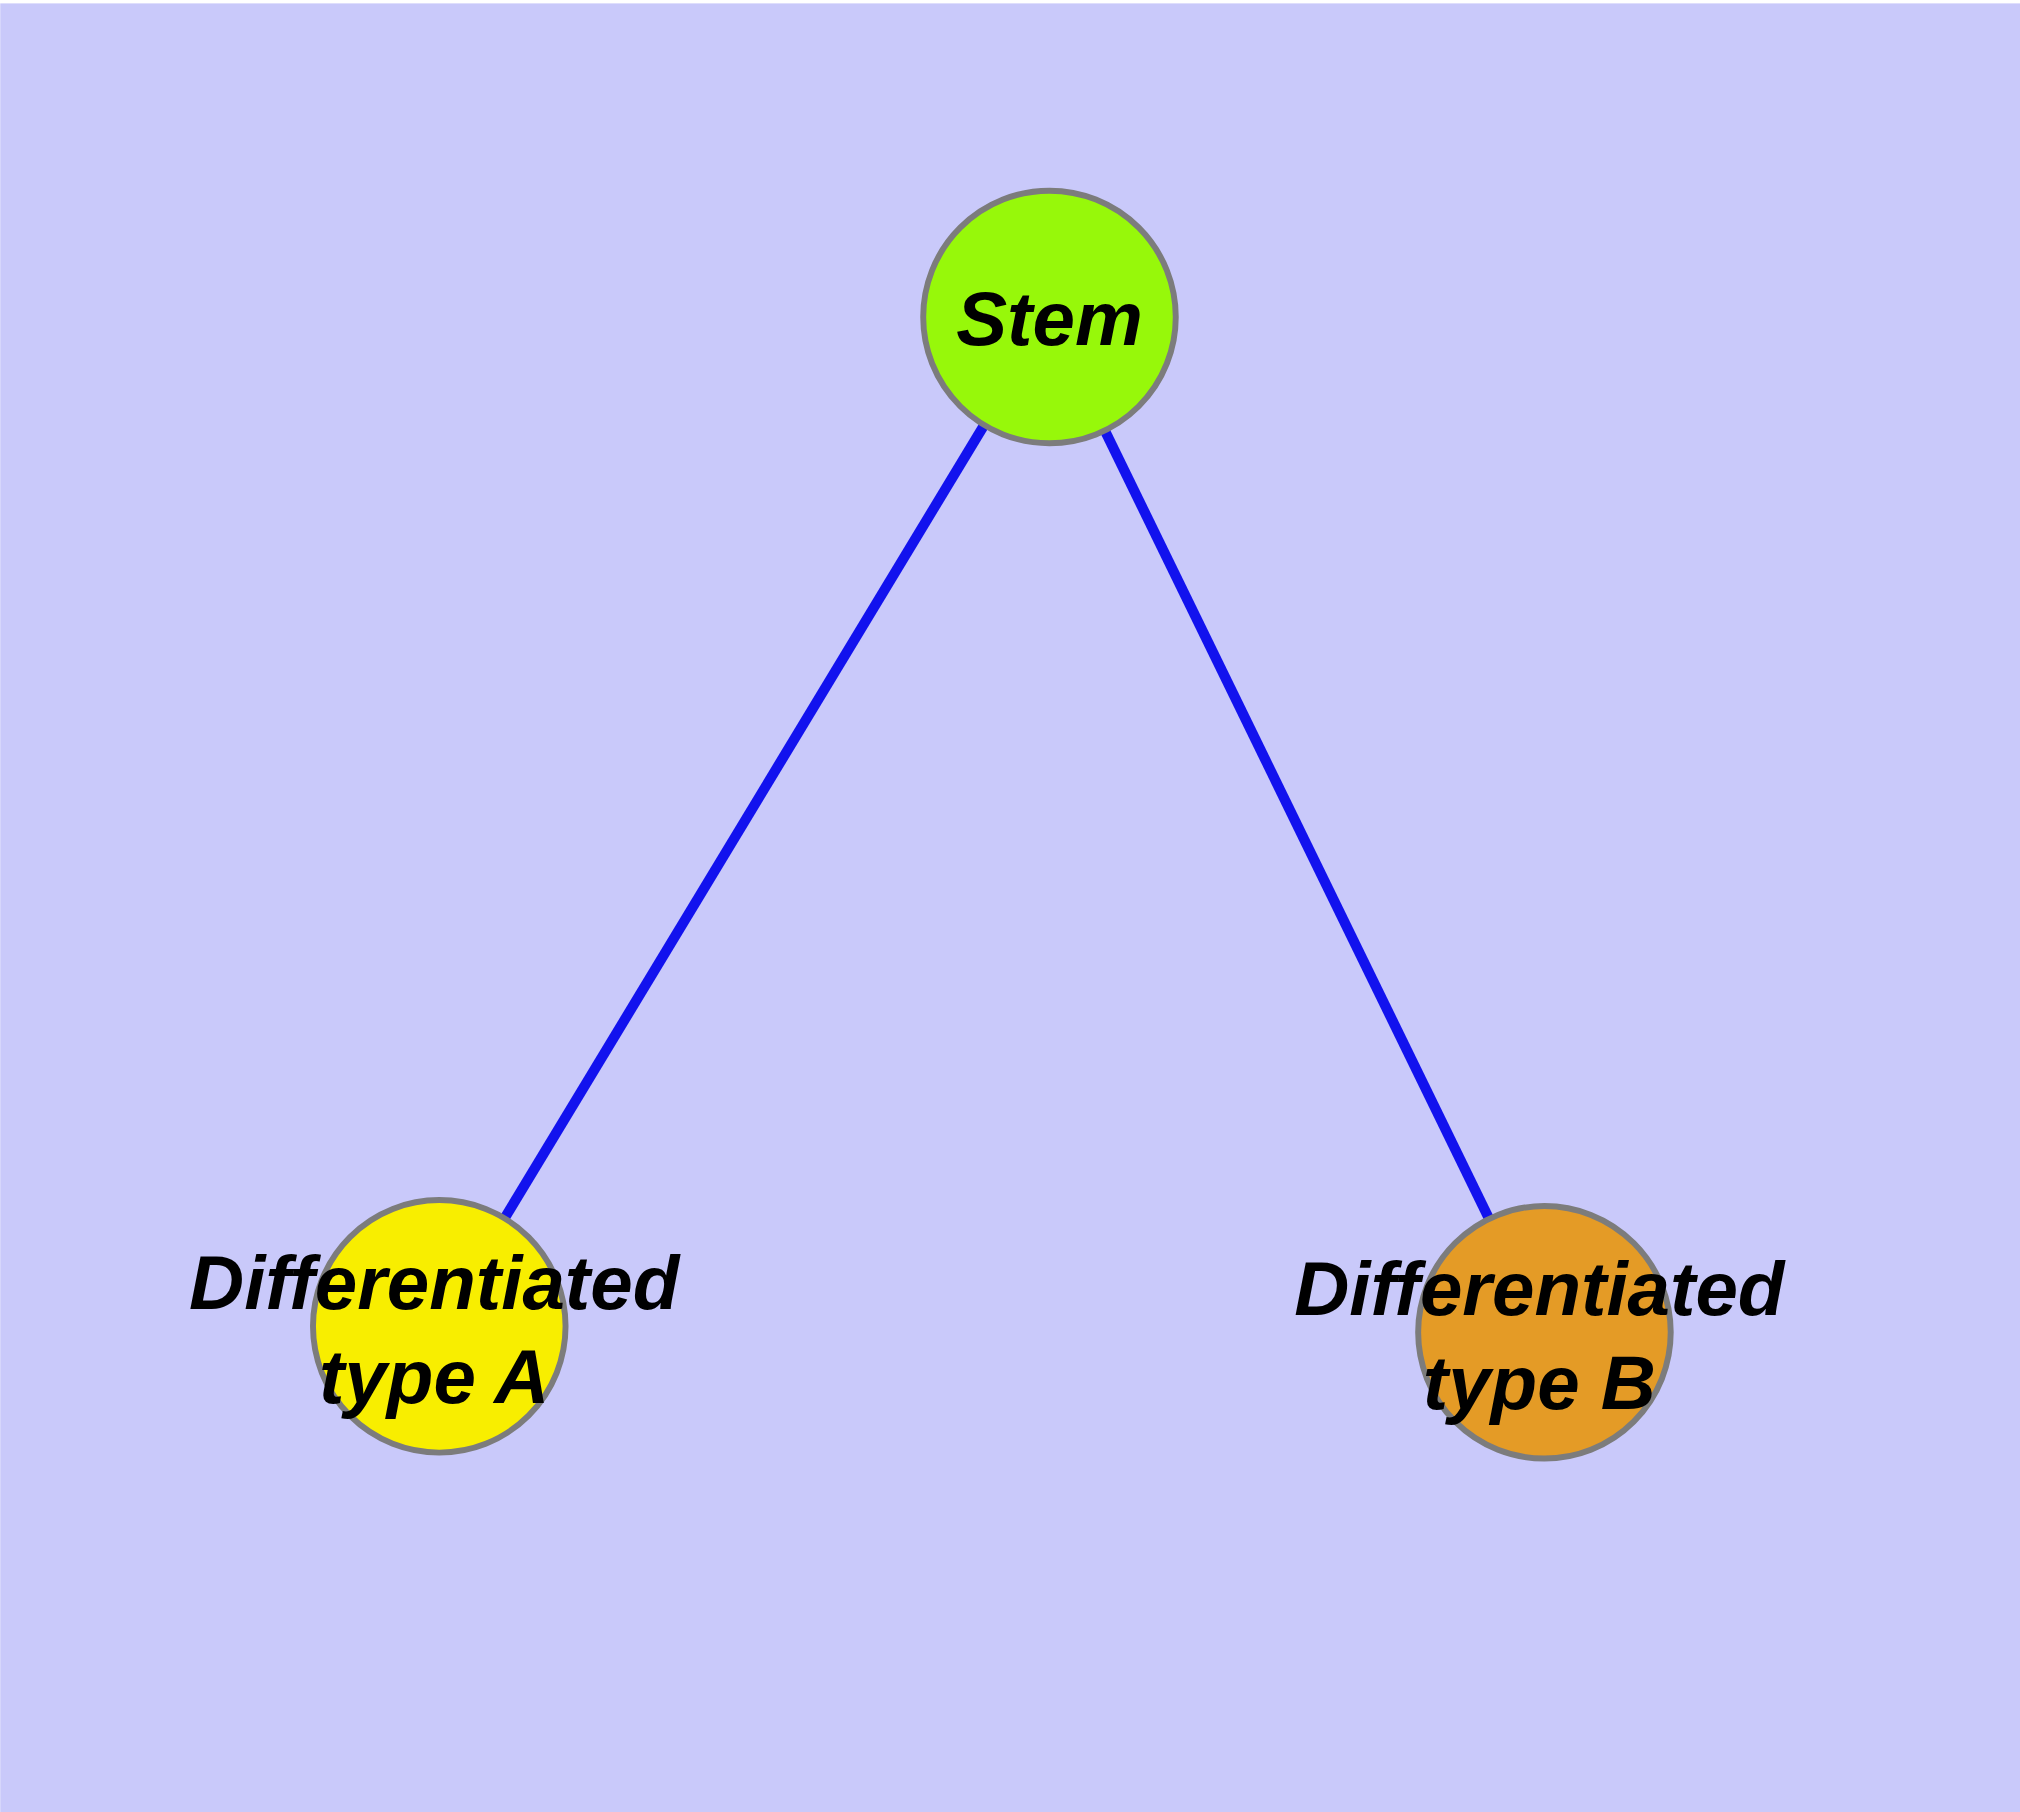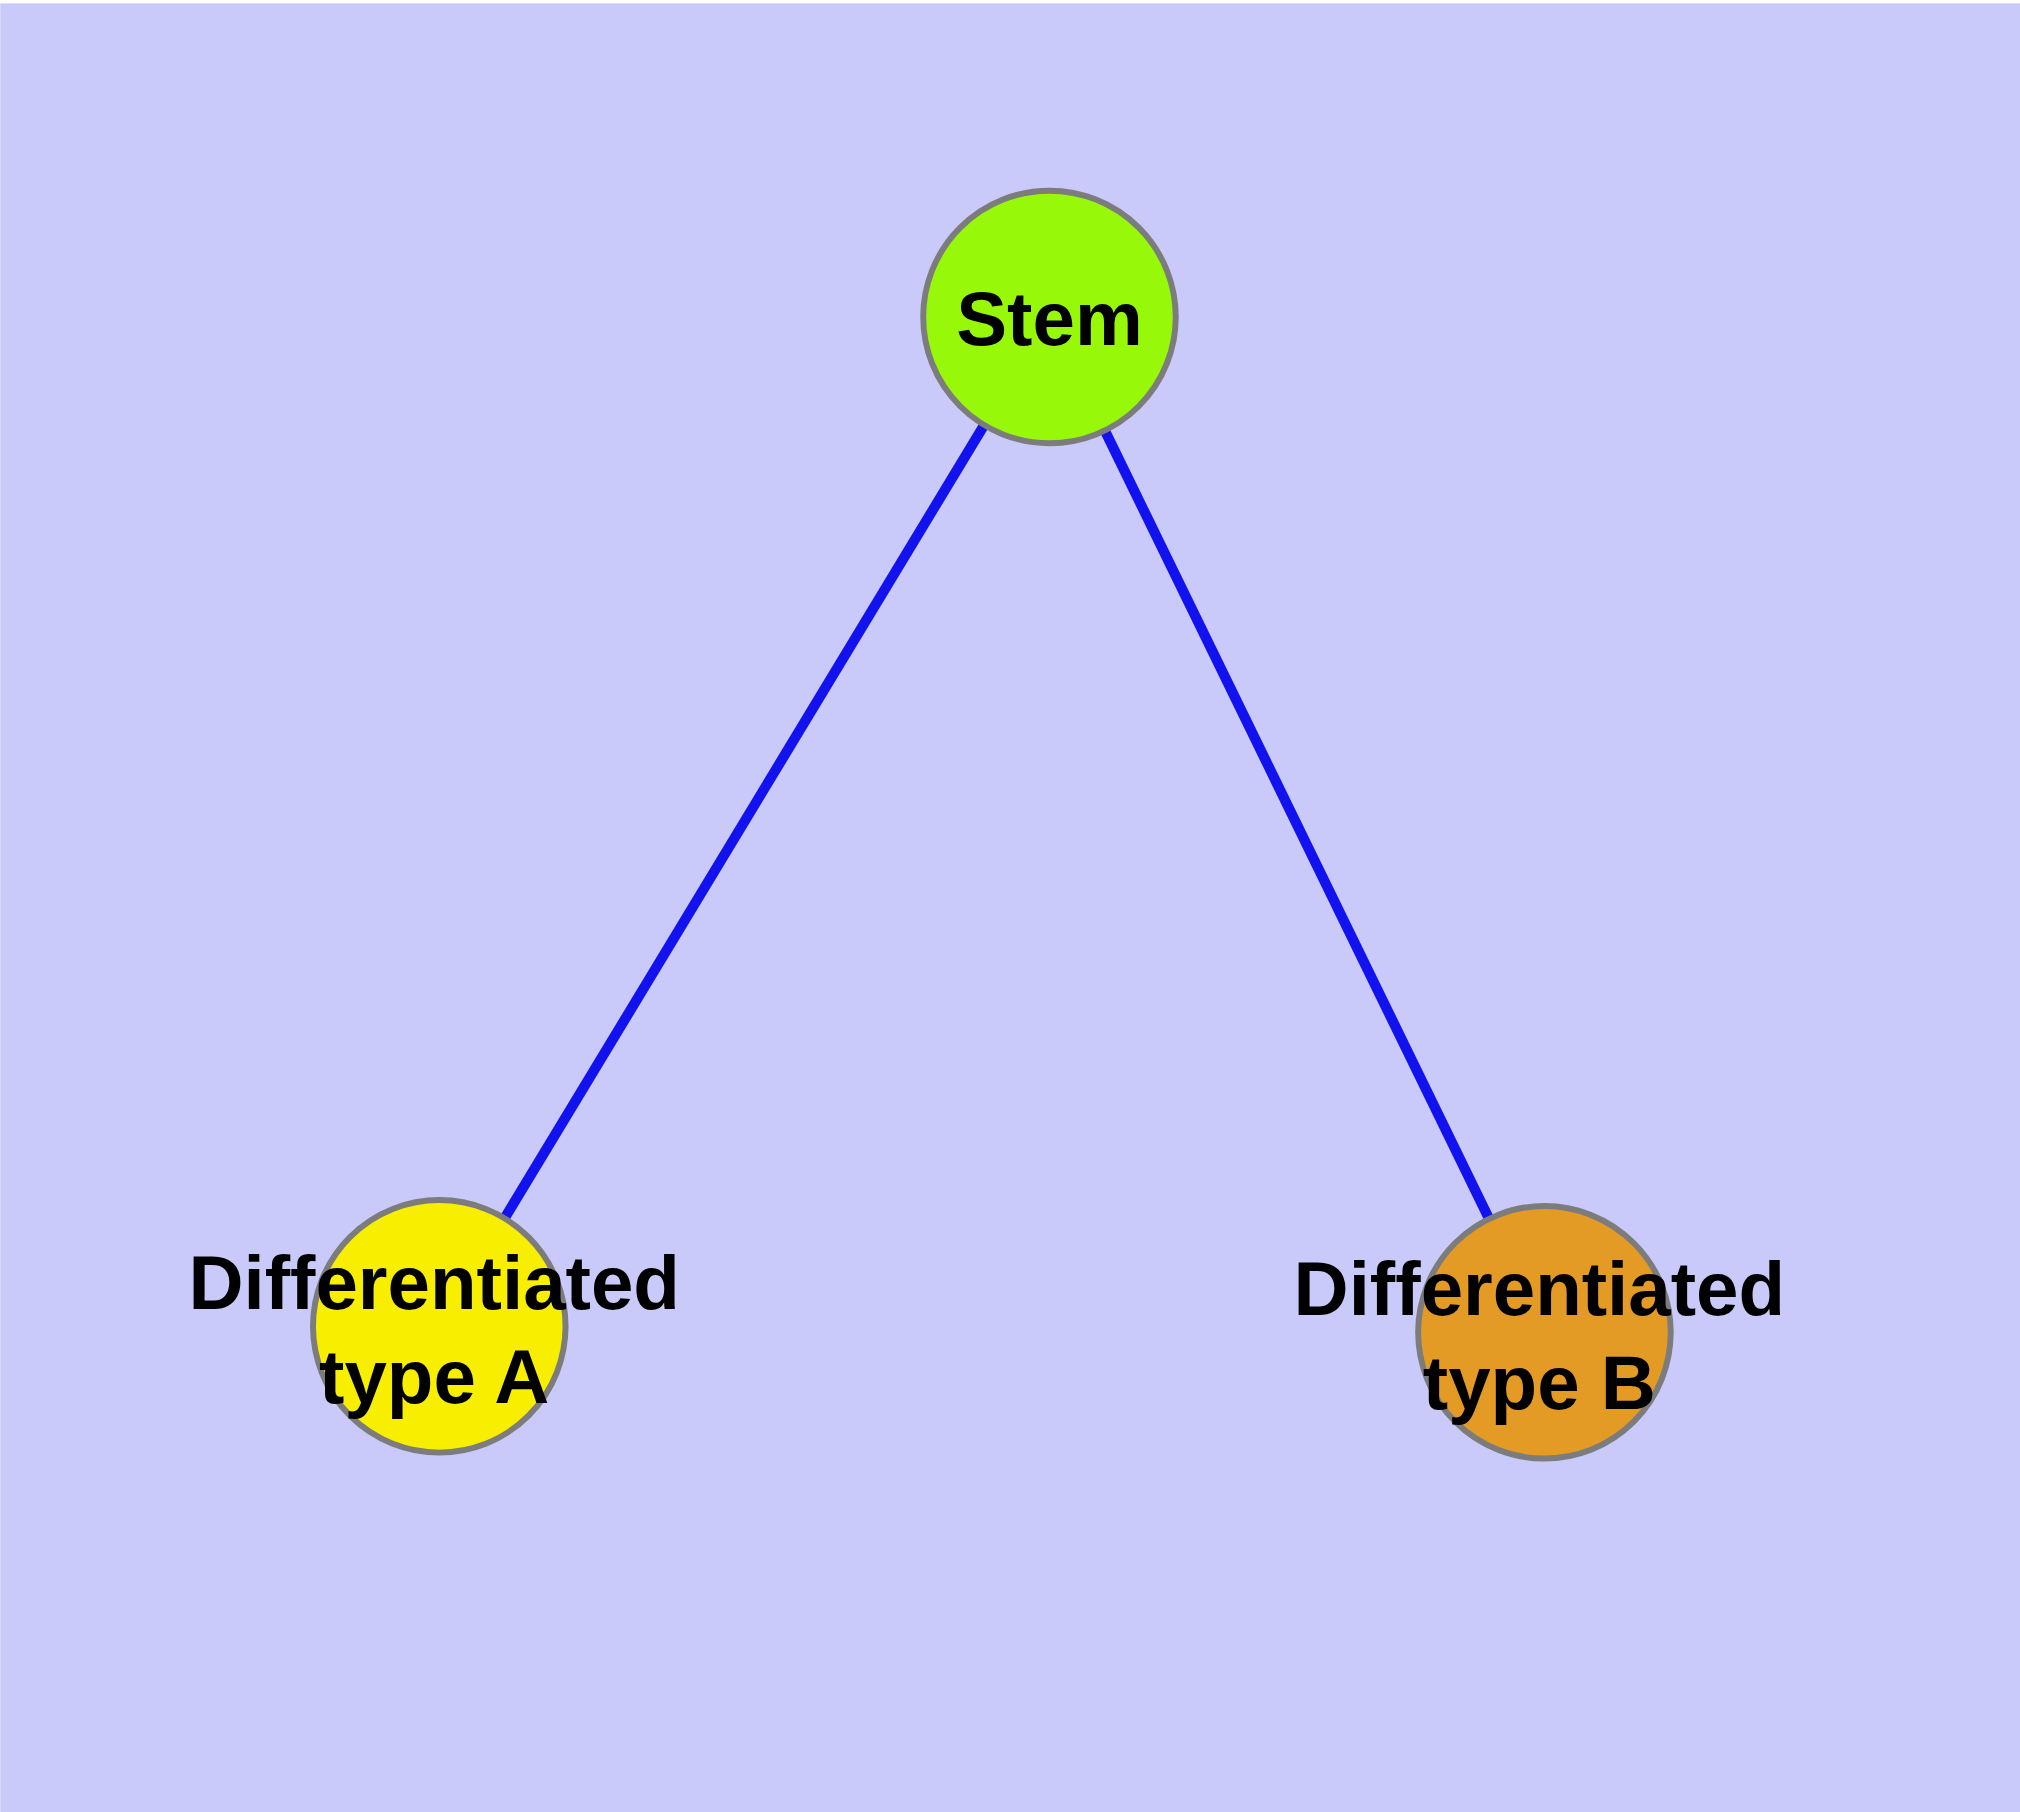--- a/index.html
+++ b/index.html
@@ -4,20 +4,21 @@
 <style>
   html, body {
     margin: 0;
     padding: 0;
     background: #FFFFFF;
   }
   .diagram-wrap {
     width: 1792px;
     height: 1812px;
     position: relative;
+    font-style: italic;
   }
   svg {
     display: block;
   }
   .node-circle {
     stroke-width: 7px;
   }
   .edge-line {
     stroke-width: 12px;
     stroke-linecap: butt;

